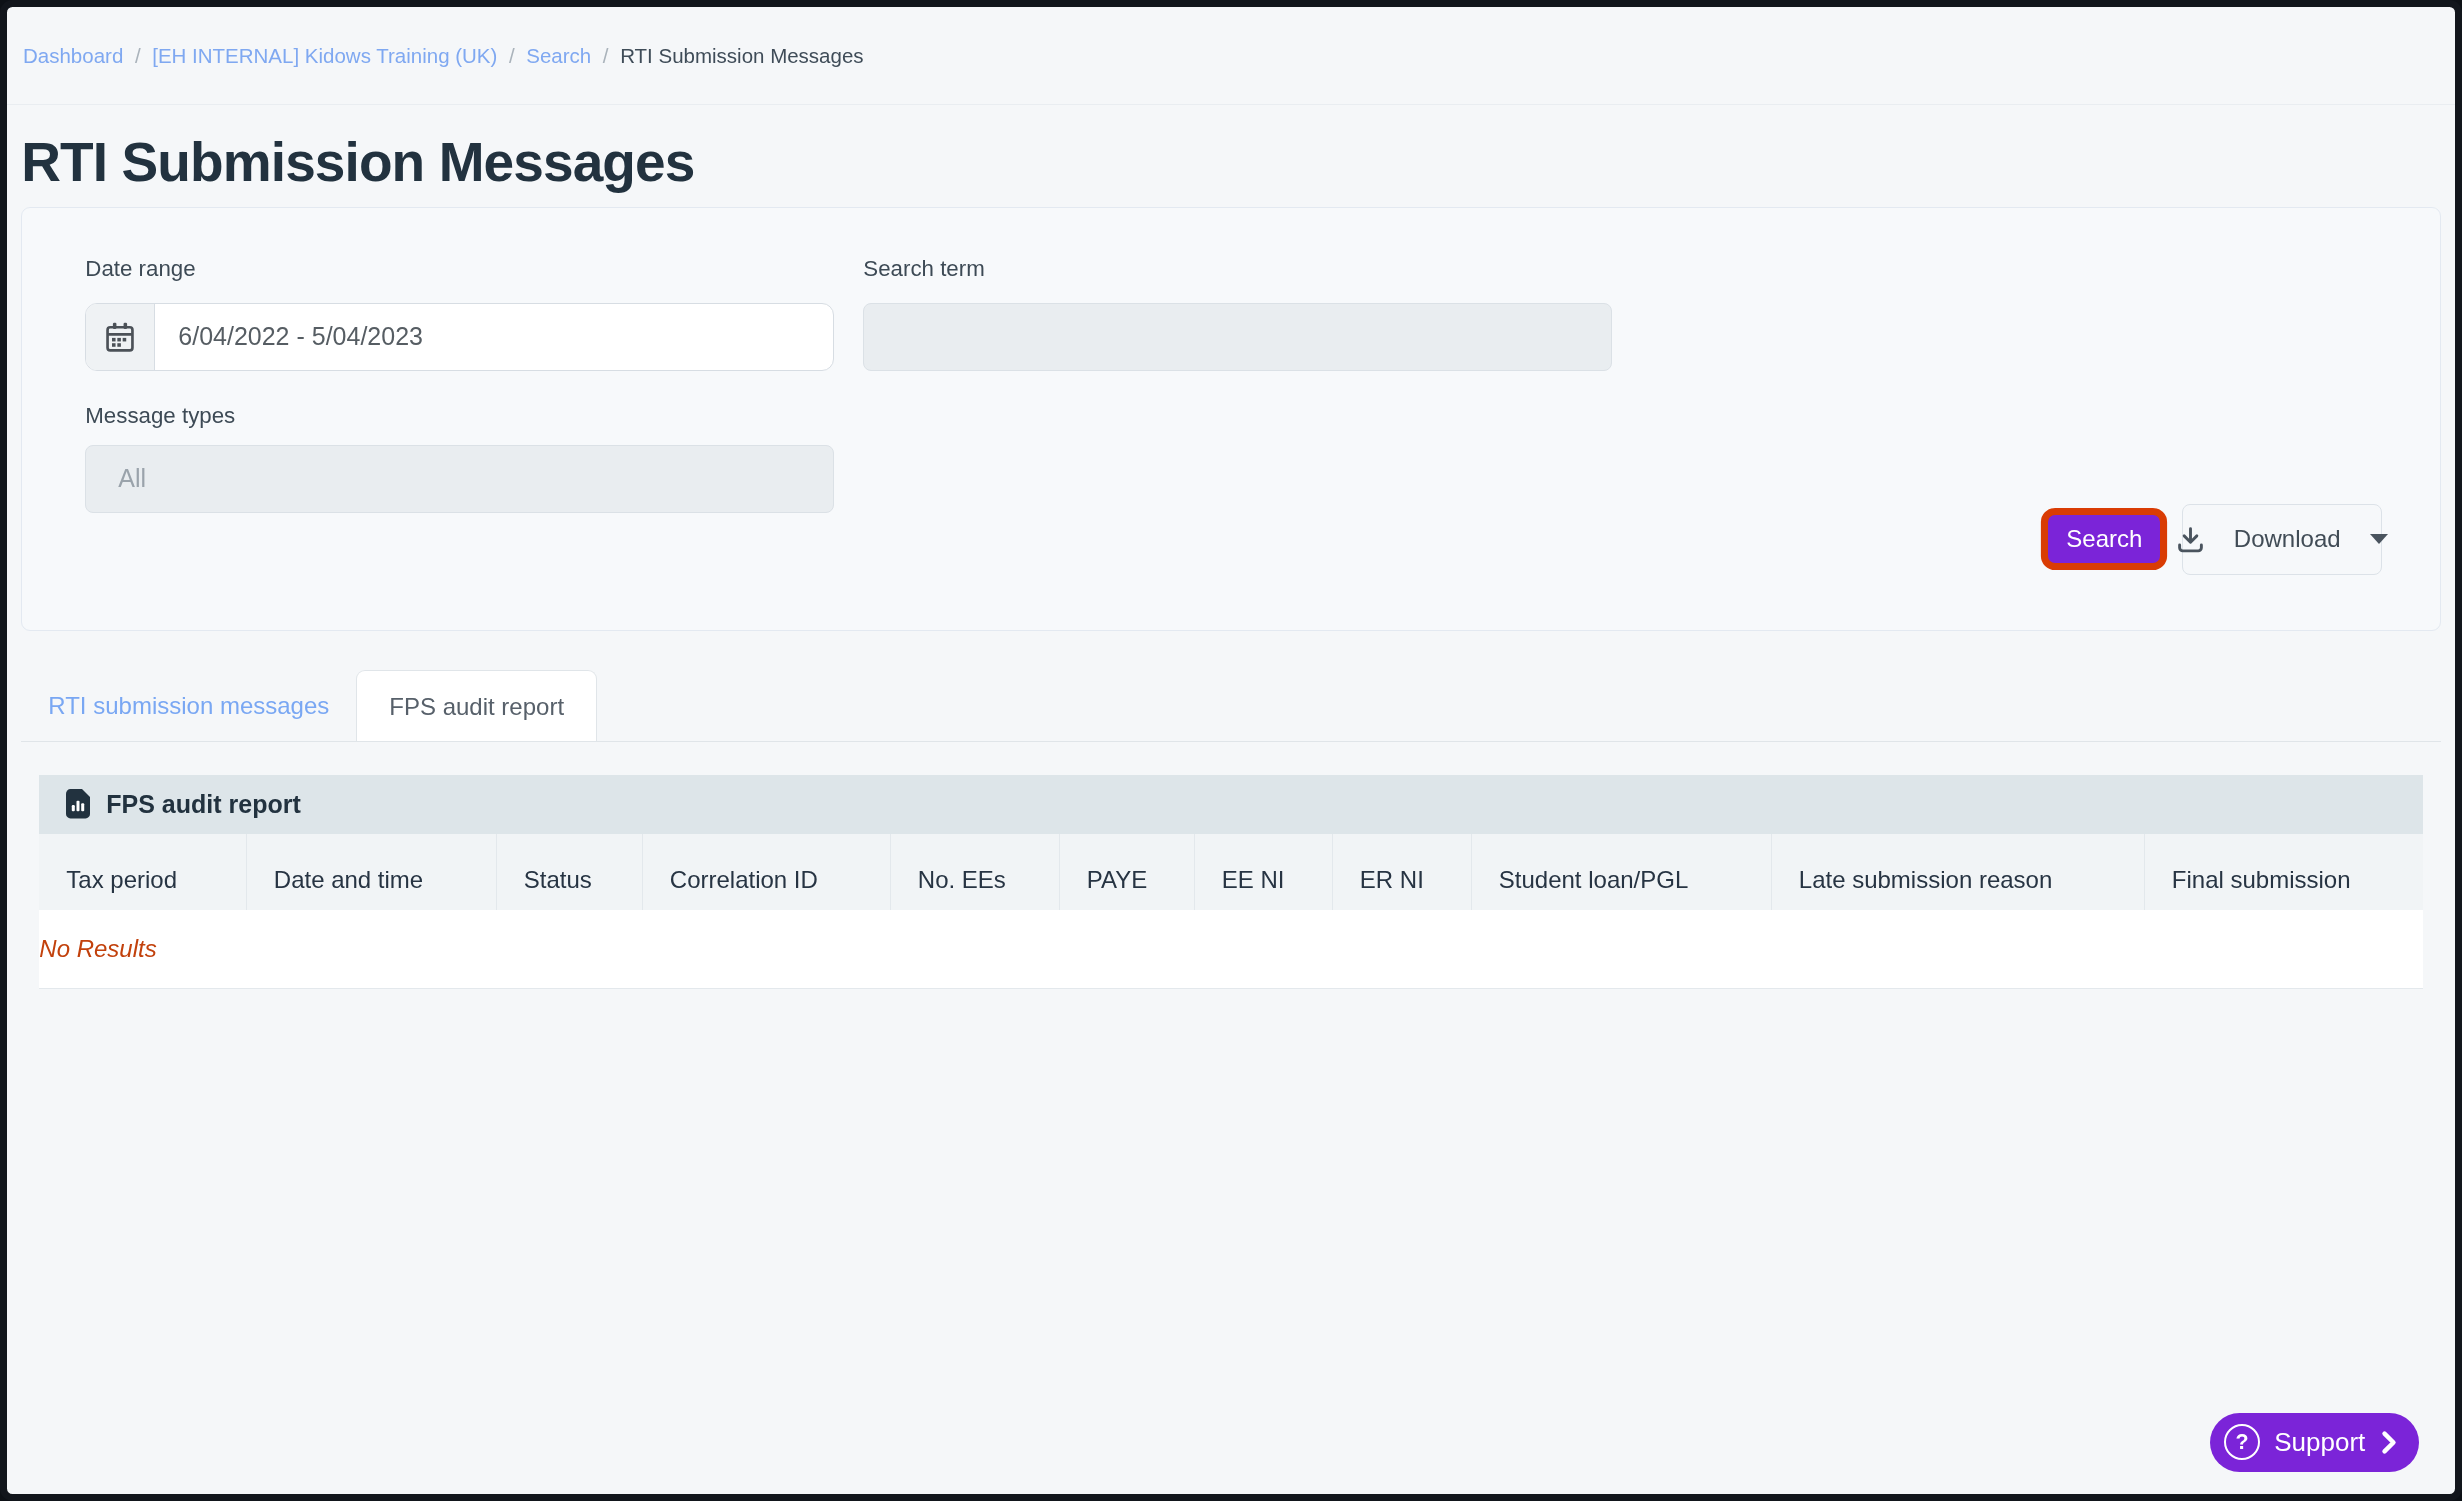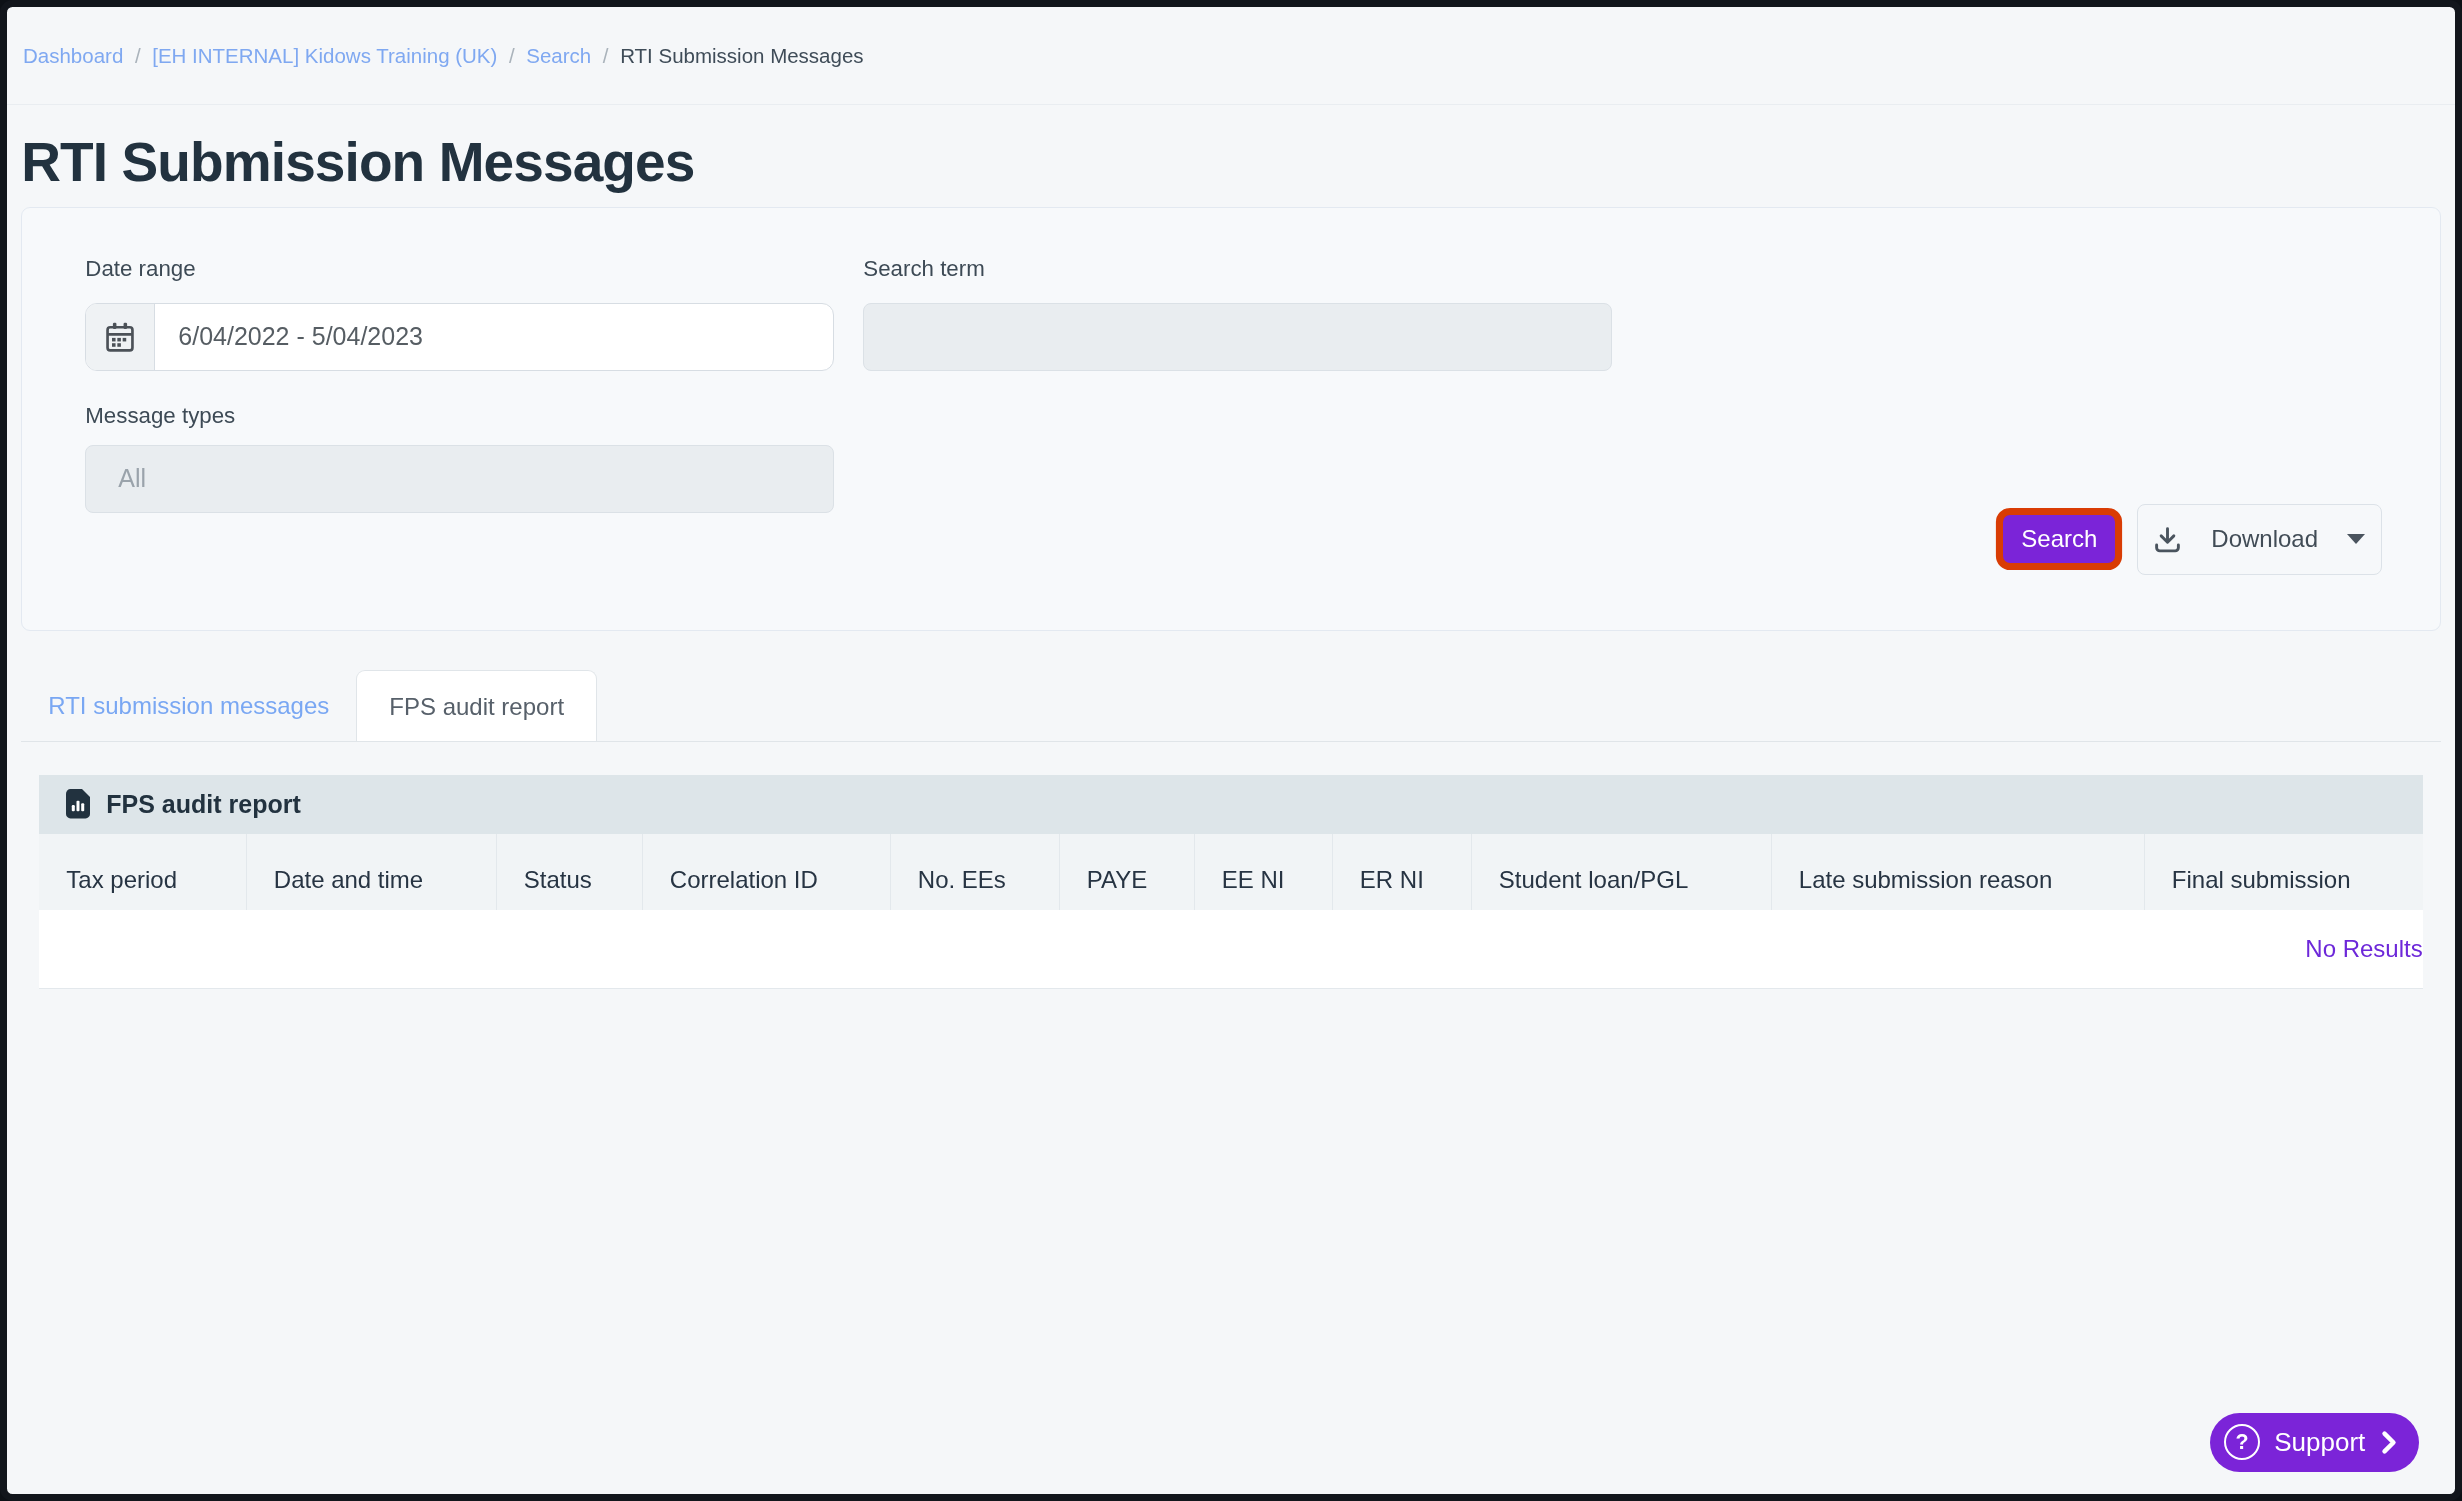--- a/index.html
+++ b/index.html
@@ -45,21 +45,21 @@
   .row-2 { margin-top: 32px; }
   .row-2 .field-label { margin-bottom: 16px; }
 
   
   .panel-actions { position: absolute; top: 296px; right: 58px;
                    display: flex; align-items: center; gap: 14.3px; }
   .search-btn { width: 112px; height: 48px; background: #7b24d8; color: #ffffff;
                 font-family: "Liberation Sans", sans-serif;
                 font-size: 24px; border: none; border-radius: 7.1px; cursor: pointer;
                 box-shadow: 0 0 0 7.1px #d93c04; margin: 7.1px; }
-  .download-btn { width: 245px; height: 71px; background: #f6f8fa;
+  .download-btn { width: 200px; height: 71px; background: #f6f8fa;
                   border: 0.9px solid #dce2e8; border-radius: 8px; cursor: pointer;
                   display: flex; align-items: center; justify-content: center; gap: 29px;
                   font-family: "Liberation Sans", sans-serif;
                   font-size: 24px; color: #414c56; }
   .caret-down { width: 0; height: 0; border-left: 9px solid transparent;
                 border-right: 9px solid transparent; border-top: 10.7px solid #4a545e; }
 
   
   .tabs { margin-top: 40px; display: flex; align-items: flex-end;
           border-bottom: 0.9px solid #e0e5e9; height: 71px; }
@@ -73,22 +73,22 @@
   .card { margin: 33px 18px 0 18px; }
   .card-header { height: 59px; background: #dde5e9; display: flex; align-items: center;
                  padding: 0 27px; gap: 16px; }
   .card-title { font-size: 25px; font-weight: 700; color: #22323f; }
   table.grid { width: 100%; border-collapse: collapse; table-layout: fixed; }
   table.grid th { height: 76px; background: #f1f4f6; text-align: left;
                   font-size: 24px; font-weight: 500; color: #273443;
                   padding: 16px 9px 0 27px; }
   table.grid th + th { border-left: 0.9px solid #e3e8ec; }
   .empty-row { height: 79px; background: #ffffff; border-bottom: 0.9px solid #e3e8ec;
-               display: flex; align-items: center; justify-content: flex-end;
-               font-size: 24px; color: #6d28d9; }
+               display: flex; align-items: center; justify-content: flex-start;
+               font-size: 24px; color: #c2410c; font-style: italic; }
 
   
   .support-btn { position: fixed; right: 43px; bottom: 29.5px; height: 59px;
                  background: #7b24d8; border: none; border-radius: 29.5px; cursor: pointer;
                  display: flex; align-items: center; gap: 14.3px; padding: 0 21.4px 0 14.3px;
                  font-family: "Liberation Sans", sans-serif;
                  color: #ffffff; font-size: 26px; }
   .q-circle { width: 36px; height: 36px; border: 2.7px solid #ffffff; border-radius: 50%;
               display: flex; align-items: center; justify-content: center;
               font-size: 21.4px; font-weight: 700; color: #ffffff; }

